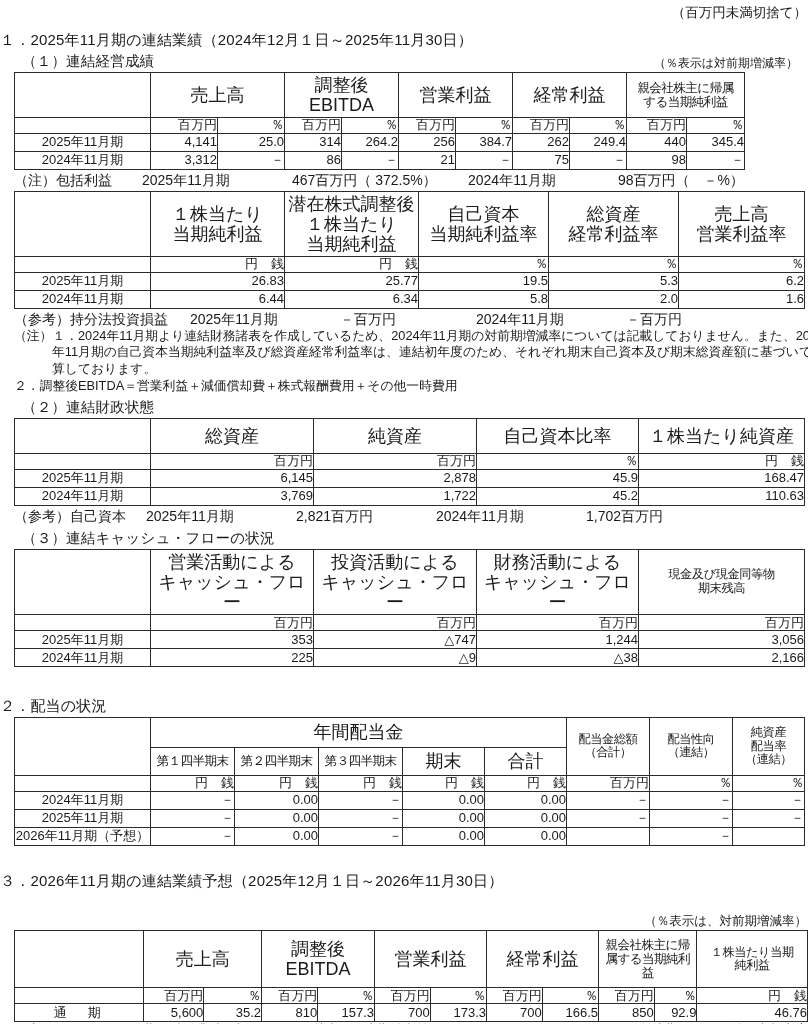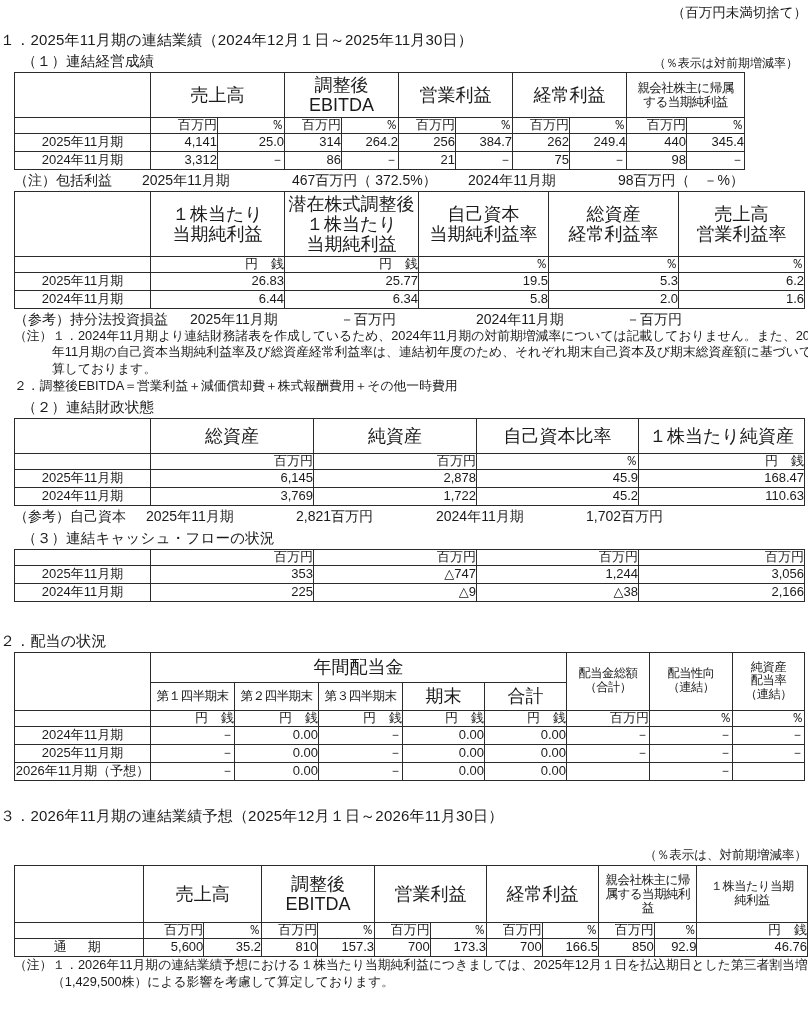--- a/index.html
+++ b/index.html
@@ -337,20 +337,31 @@
 
   <table class="fin">
     <colgroup>
       <col style="width:136px">
         <col style="width:163px">
         <col style="width:163px">
       <col style="width:162px">
         <col style="width:166px">
     </colgroup>
     <tbody>
+        <tr>
+      <th style="height:40px"></th>
+      <th style="white-space:pre-line">営業活動による
+キャッシュ・フロー</th>
+      <th style="white-space:pre-line">投資活動による
+キャッシュ・フロー</th>
+      <th style="white-space:pre-line">財務活動による
+キャッシュ・フロー</th>
+      <th class="small" style="white-space:pre-line">現金及び現金同等物
+期末残高</th>
+    </tr>
     <tr>
       <td class="unit"></td>
       <td class="unit">百万円</td>
       <td class="unit">百万円</td>
       <td class="unit">百万円</td>
       <td class="unit">百万円</td>
     </tr>
     <tr>
       <td class="rowlabel">2025年11月期</td>
       <td class="num">353</td>

